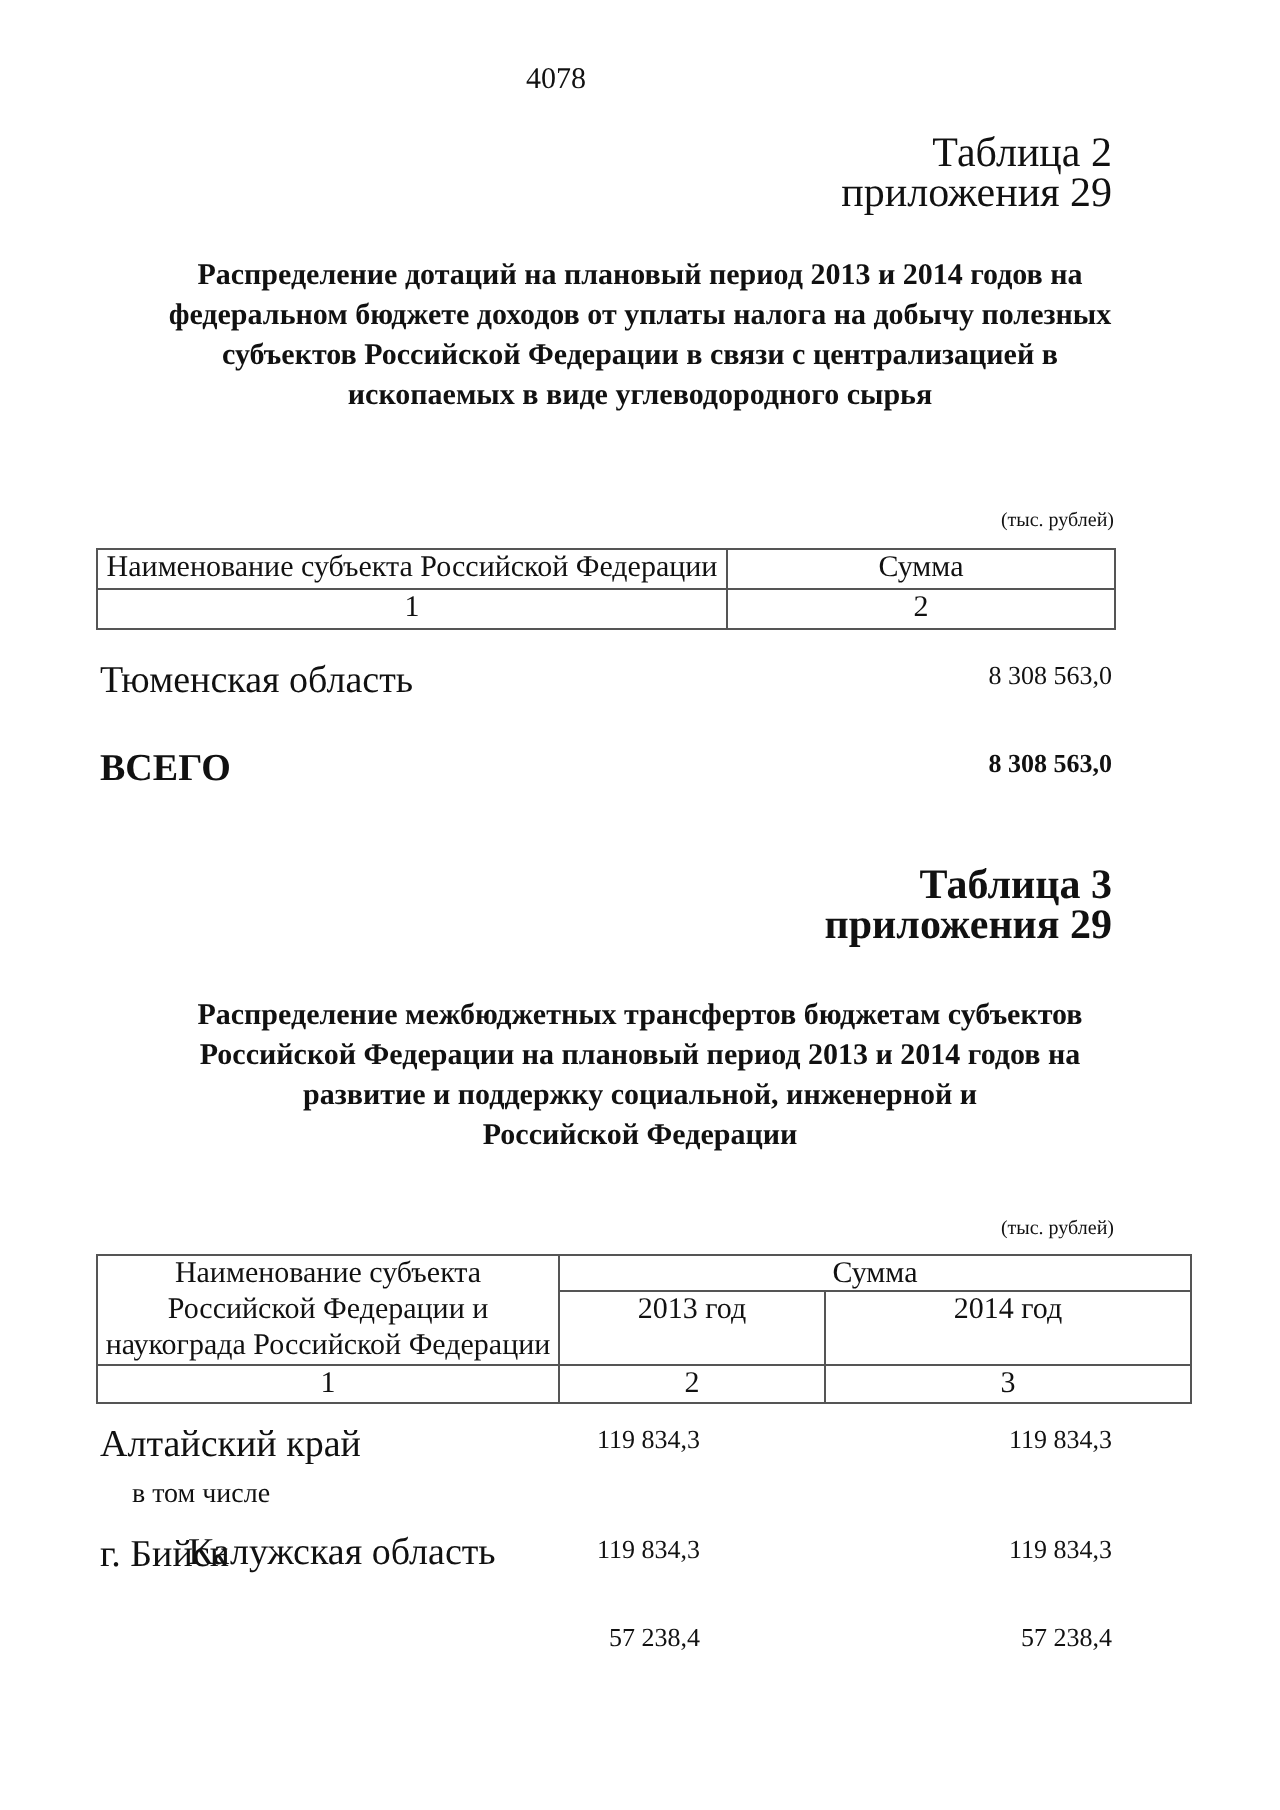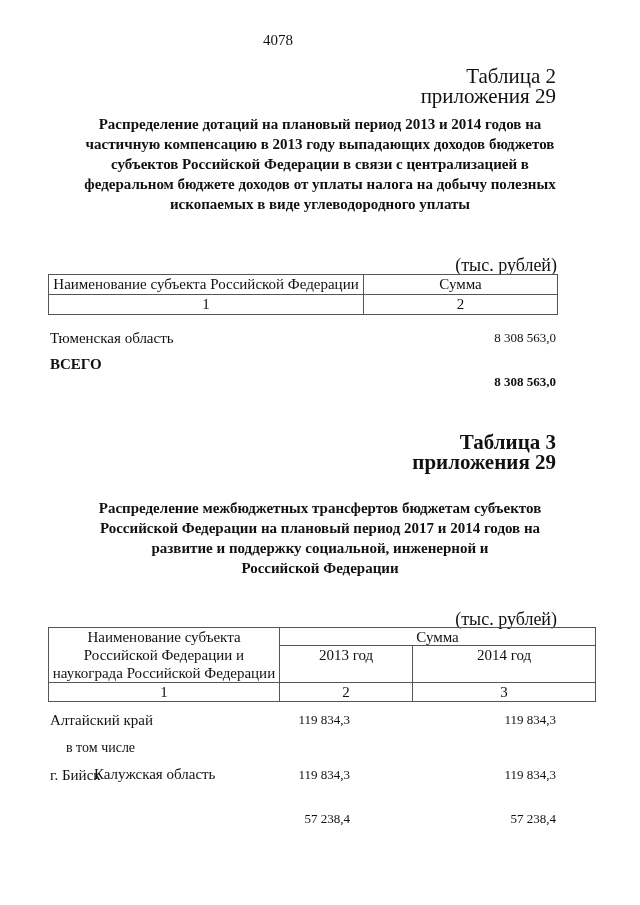--- a/index.html
+++ b/index.html
@@ -4,43 +4,42 @@
   <style>
     html, body { margin: 0; padding: 0; background: #ffffff; }
     body {
       width: 640px; height: 905px; position: relative; overflow: hidden;
       font-family: "Liberation Serif", serif; color: #111; font-size: 15px;
     }
     .abs { position: absolute; }
     .page-number { left: 0; width: 556px; top: 32px; text-align: center; font-size: 15px; }
     .tref { right: 84px; text-align: right; line-height: 20px; font-size: 21px; }
     .title { left: 60px; width: 520px; text-align: center; font-weight: bold; font-size: 15px; line-height: 20px; }
-    .units { right: 83px; font-size: 18px; text-align: right; }
+    .units { right: 83px; font-size: 10px; text-align: right; }
     table.grid { border-collapse: collapse; position: absolute; font-size: 15px; }
     table.grid td { border: 1px solid #555; text-align: center; padding: 0 2px; line-height: 19px; }
-    .row-label { left: 50px; font-size: 15px; }
+    .row-label { left: 50px; font-size: 19px; }
     .row-val { text-align: right; font-size: 13px; }
     .bold { font-weight: bold; }
   </style>
 </head>
 <body>
 
 <div class="abs page-number">4078</div>
 
 <div class="abs tref" style="top:66px;">
   <div>Таблица 2</div>
   <div>приложения 29</div>
 </div>
 
-<div class="abs title" style="top:114px;text-align:center;">
+<div class="abs title" style="top:128px;text-align:center;">
   <div>Распределение дотаций на плановый период 2013 и 2014 годов на</div>
-  <div>частичную  компенсацию в 2013 году выпадающих доходов бюджетов</div>
+  <div>федеральном бюджете доходов от уплаты налога на добычу полезных</div>
   <div>субъектов Российской Федерации в связи с централизацией в</div>
-  <div>федеральном бюджете доходов от уплаты налога на добычу полезных</div>
-  <div>ископаемых в виде углеводородного уплаты</div>
+  <div>ископаемых в виде углеводородного сырья</div>
 </div>
 
 <div class="abs units" style="top:255px;">(тыс. рублей)</div>
 
 <table class="grid" style="left:48px; top:274px; width:510px;">
   <tbody>
       <tr>
     <td style="width:310px;">Наименование субъекта Российской Федерации</td>
     <td>Сумма</td>
   </tr>
@@ -50,32 +49,32 @@
   </tr>
 </tbody>
   </table>
 
 <div>
   <div class="abs row-label" style="top:330px;">Тюменская область</div>
   <div class="abs row-val" style="top:330px; right:84px;">8 308 563,0</div>
 </div>
 
 <div>
-  <div class="abs row-label bold" style="top:356px;">ВСЕГО</div>
+  <div class="abs row-label bold" style="top:374px;">ВСЕГО</div>
   <div class="abs row-val bold" style="top:374px; right:84px;">8 308 563,0</div>
 </div>
 
 <div class="abs tref" style="top:432px;font-weight:bold;">
   <div>Таблица 3</div>
   <div>приложения 29</div>
 </div>
 
 <div class="abs title" style="top:498px;">
   <div>Распределение межбюджетных трансфертов бюджетам субъектов</div>
-  <div>Российской Федерации на плановый период 2017 и 2014 годов на</div>
+  <div>Российской Федерации на плановый период 2013 и 2014 годов на</div>
   <div>развитие и поддержку социальной, инженерной и</div>
   <div>Российской Федерации</div>
 </div>
 
 <div class="abs units" style="top:609px;">(тыс. рублей)</div>
 
 <table class="grid" style="left:48px; top:627px; width:548px;">
   <tbody>
       <tr>
     <td rowspan="2" style="width:226px; line-height:18px;">

